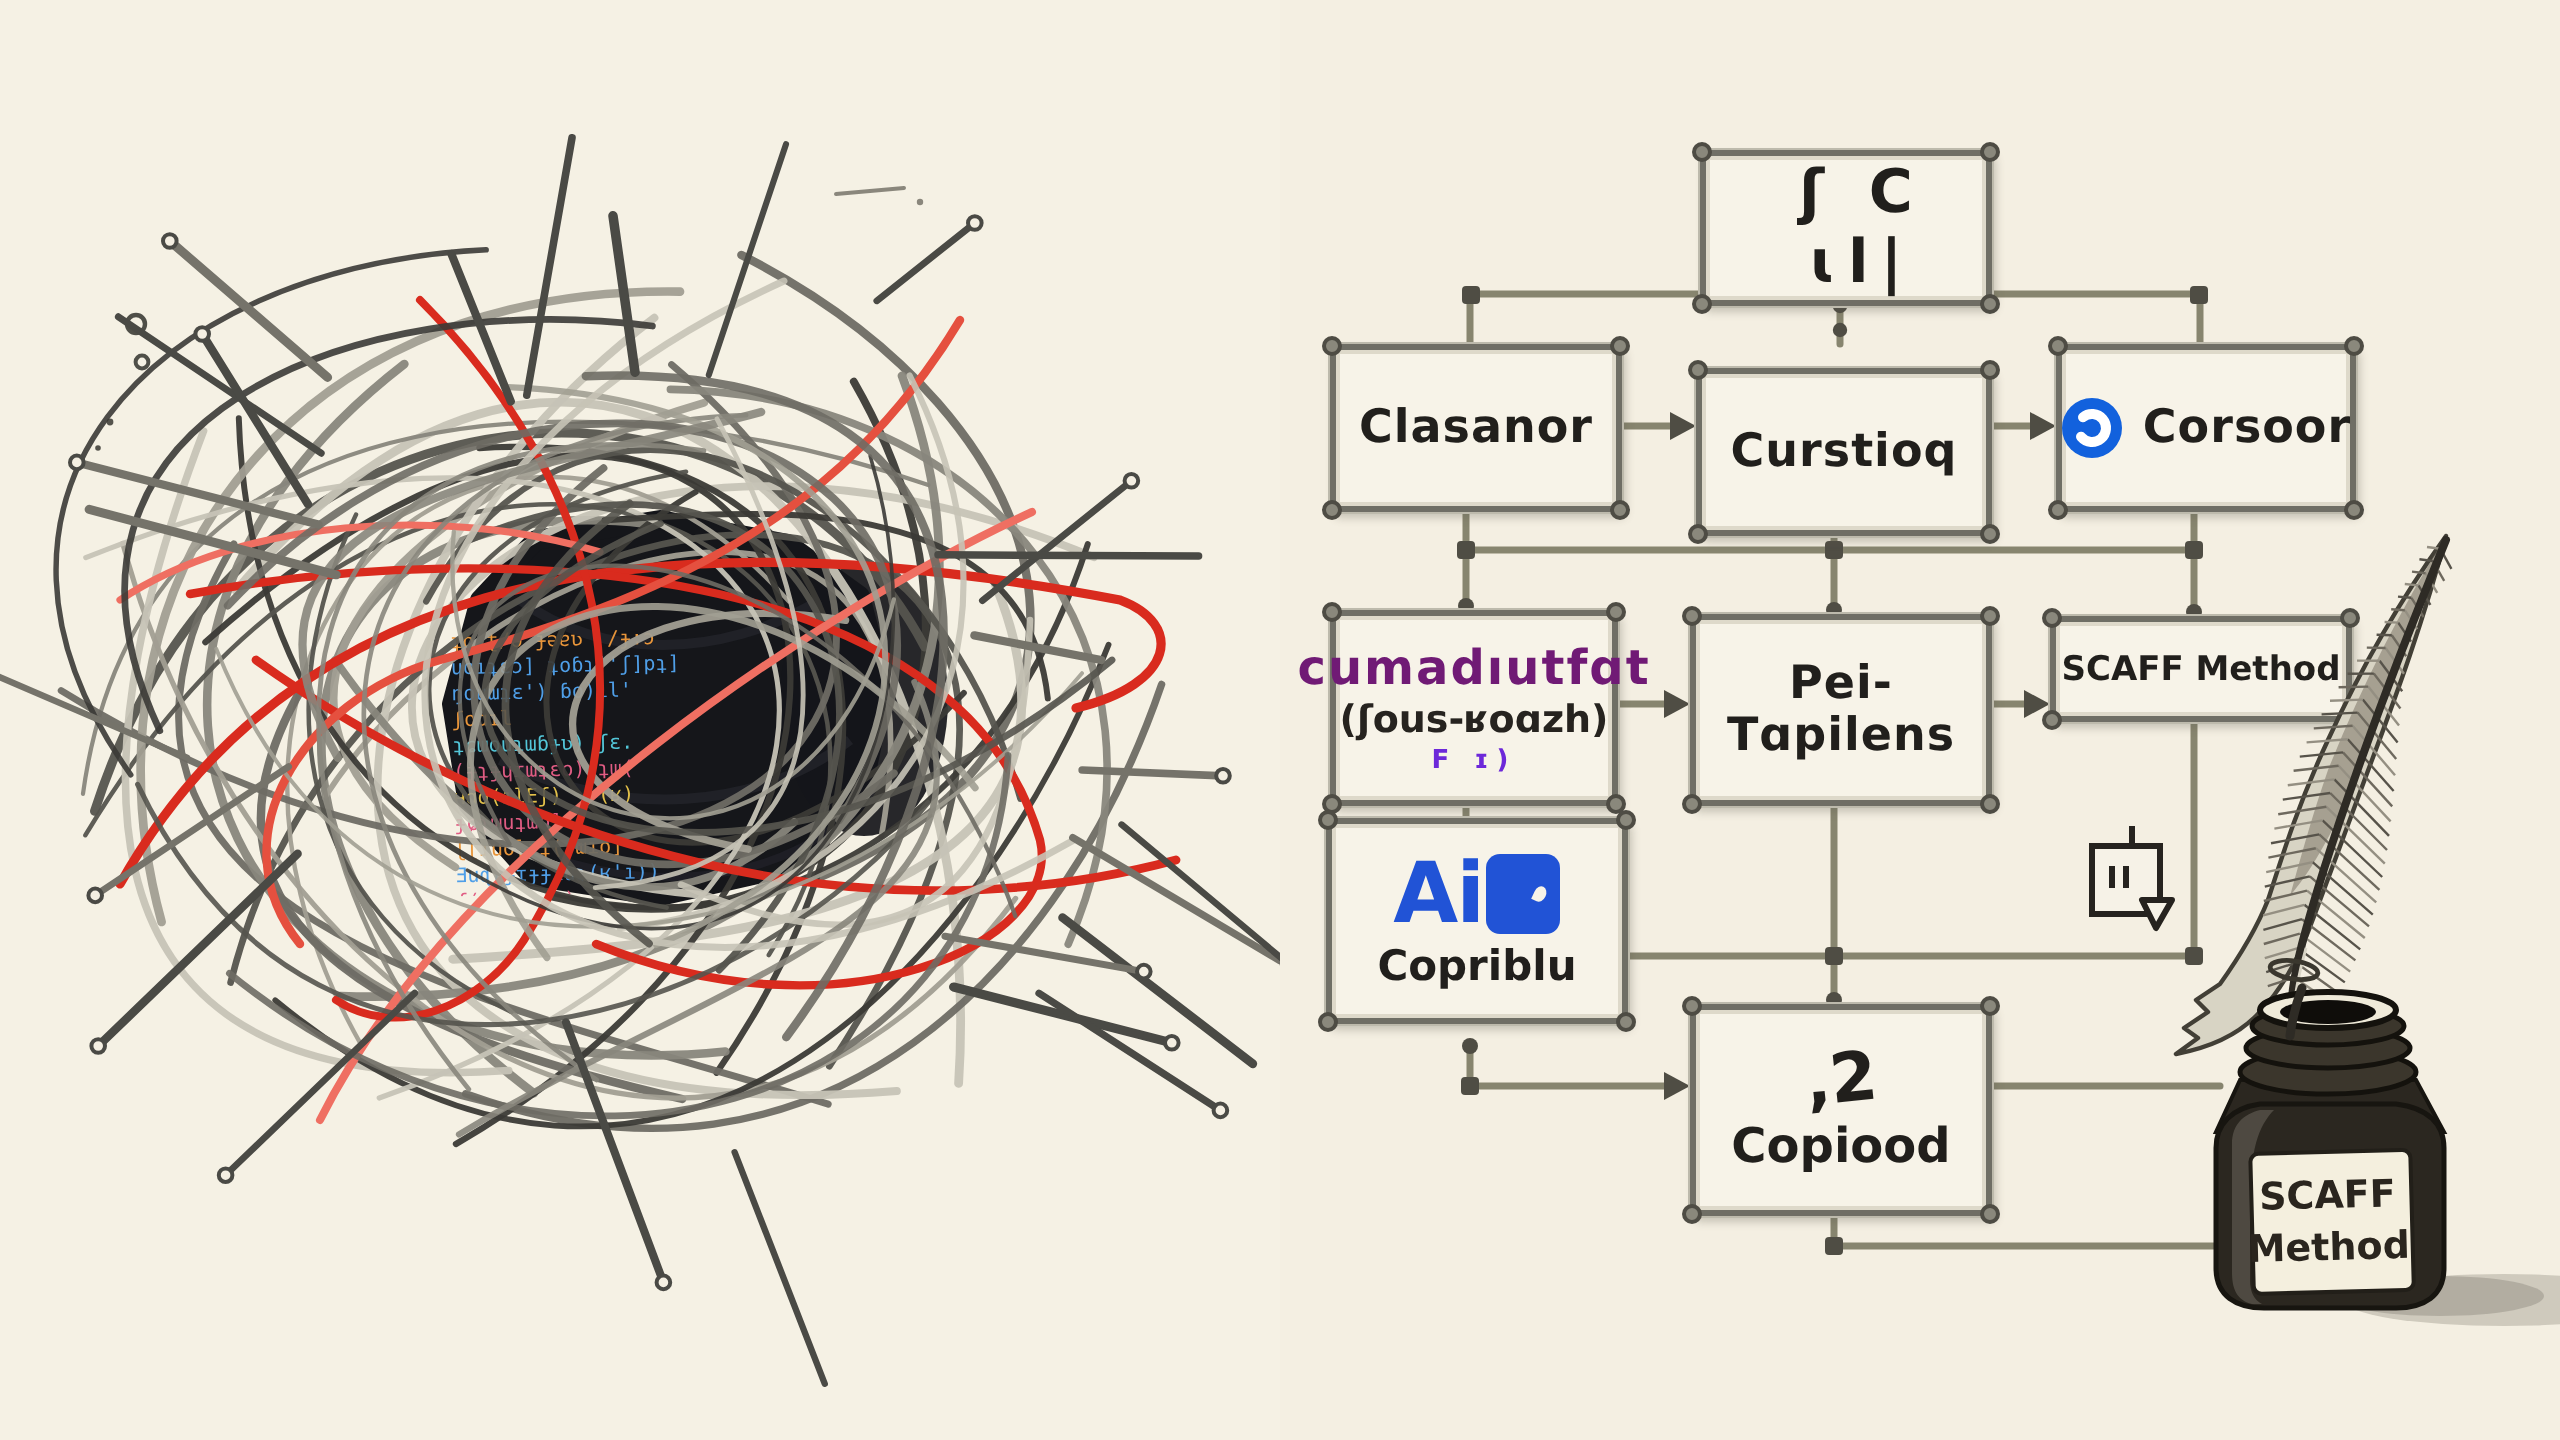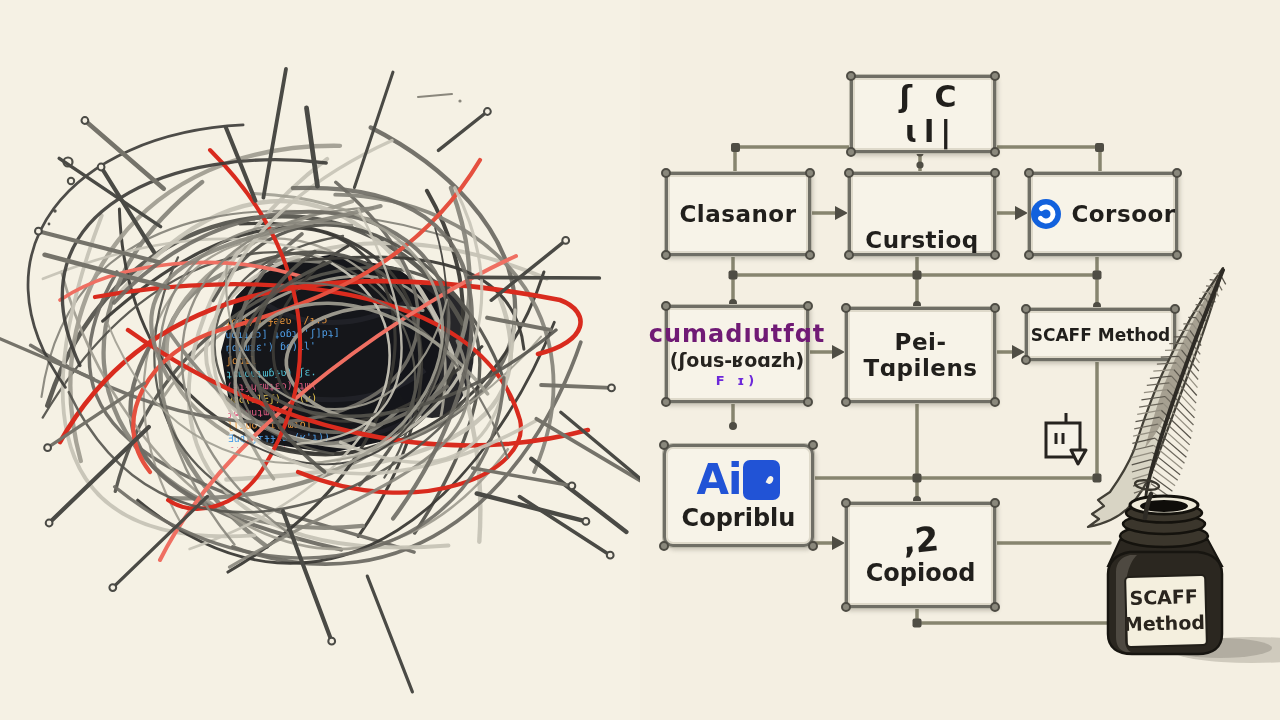--- a/index.html
+++ b/index.html
@@ -32,21 +32,21 @@
   .lbl{font-weight:bold;font-size:23px;letter-spacing:.5px;}
   .sym{font-weight:bold;font-size:30px;letter-spacing:6px;margin-left:16px;}
   .row-icon{display:flex;align-items:center;gap:9px;}
   .cumad-1{font-weight:bold;font-size:24px;color:#701a75;letter-spacing:1px;}
   .cumad-2{font-weight:bold;font-size:19px;color:#26231f;margin-top:1px;}
   .cumad-3{font-weight:bold;font-size:13px;color:#6d28d9;margin-top:2px;letter-spacing:4px;}
   .scaff-lbl{font-weight:bold;font-size:17px;}
   .aid-logo{font-weight:bold;font-size:42px;line-height:40px;color:#2153d6;letter-spacing:-1px;}
   .aid-d{position:relative;display:inline-block;color:transparent;background:#2153d6;border-radius:7px;padding:0 2px;margin-left:1px;}
   .aid-d i{position:absolute;right:7px;top:16px;width:6px;height:8px;background:#f7f3e8;border-radius:50% 50% 50% 0;transform:rotate(25deg);}
-  .aid-sub{font-weight:bold;font-size:24px;margin-top:4px;}
+  .aid-sub{font-weight:bold;font-size:21px;margin-top:4px;}
   .cop-glyph{font-weight:bold;font-size:34px;line-height:32px;transform:rotate(-6deg);}
   .cop-lbl{font-weight:bold;font-size:24px;margin-top:3px;}
   .copy-icon{position:absolute;left:400px;top:410px;width:48px;height:56px;}
 </style>
 </head>
 <body>
 
 <div class="stage">
 
   <div class="panel">
@@ -256,21 +256,21 @@
     </div>
 
     <div class="fbox" style="left:25px;top:172px;width:140px;height:78px;">
       <i class="k k1"></i>
         <i class="k k2"></i>
         <i class="k k3"></i>
         <i class="k k4"></i>
       <div class="lbl">Clasanor</div>
     </div>
 
-    <div class="fbox" style="left:208px;top:172px;width:142px;height:78px;justify-content:flex-end;">
+    <div class="fbox" style="left:208px;top:184px;width:142px;height:78px;">
       <i class="k k1"></i>
         <i class="k k2"></i>
         <i class="k k3"></i>
         <i class="k k4"></i>
       <div class="lbl">Curstioq</div>
     </div>
 
     <div class="fbox" style="left:388px;top:172px;width:144px;height:78px;">
       <i class="k k1"></i>
         <i class="k k2"></i>
@@ -304,21 +304,21 @@
     </div>
 
     <div class="fbox" style="left:385px;top:308px;width:145px;height:47px;">
       <i class="k k1"></i>
         <i class="k k2"></i>
         <i class="k k3"></i>
         <i class="k k4"></i>
       <div class="scaff-lbl">SCAFF Method</div>
     </div>
 
-    <div class="fbox" style="left:23px;top:444px;width:145px;height:97px;border-radius:10px;">
+    <div class="fbox" style="left:23px;top:409px;width:145px;height:97px;">
       <i class="k k1"></i>
         <i class="k k2"></i>
         <i class="k k3"></i>
         <i class="k k4"></i>
       <div class="aid-logo"><span>Ai</span><span class="aid-d"><span>D</span><i></i></span></div>
       <div class="aid-sub">Copriblu</div>
     </div>
 
     <div class="fbox" style="left:205px;top:502px;width:145px;height:100px;">
       <i class="k k1"></i>

